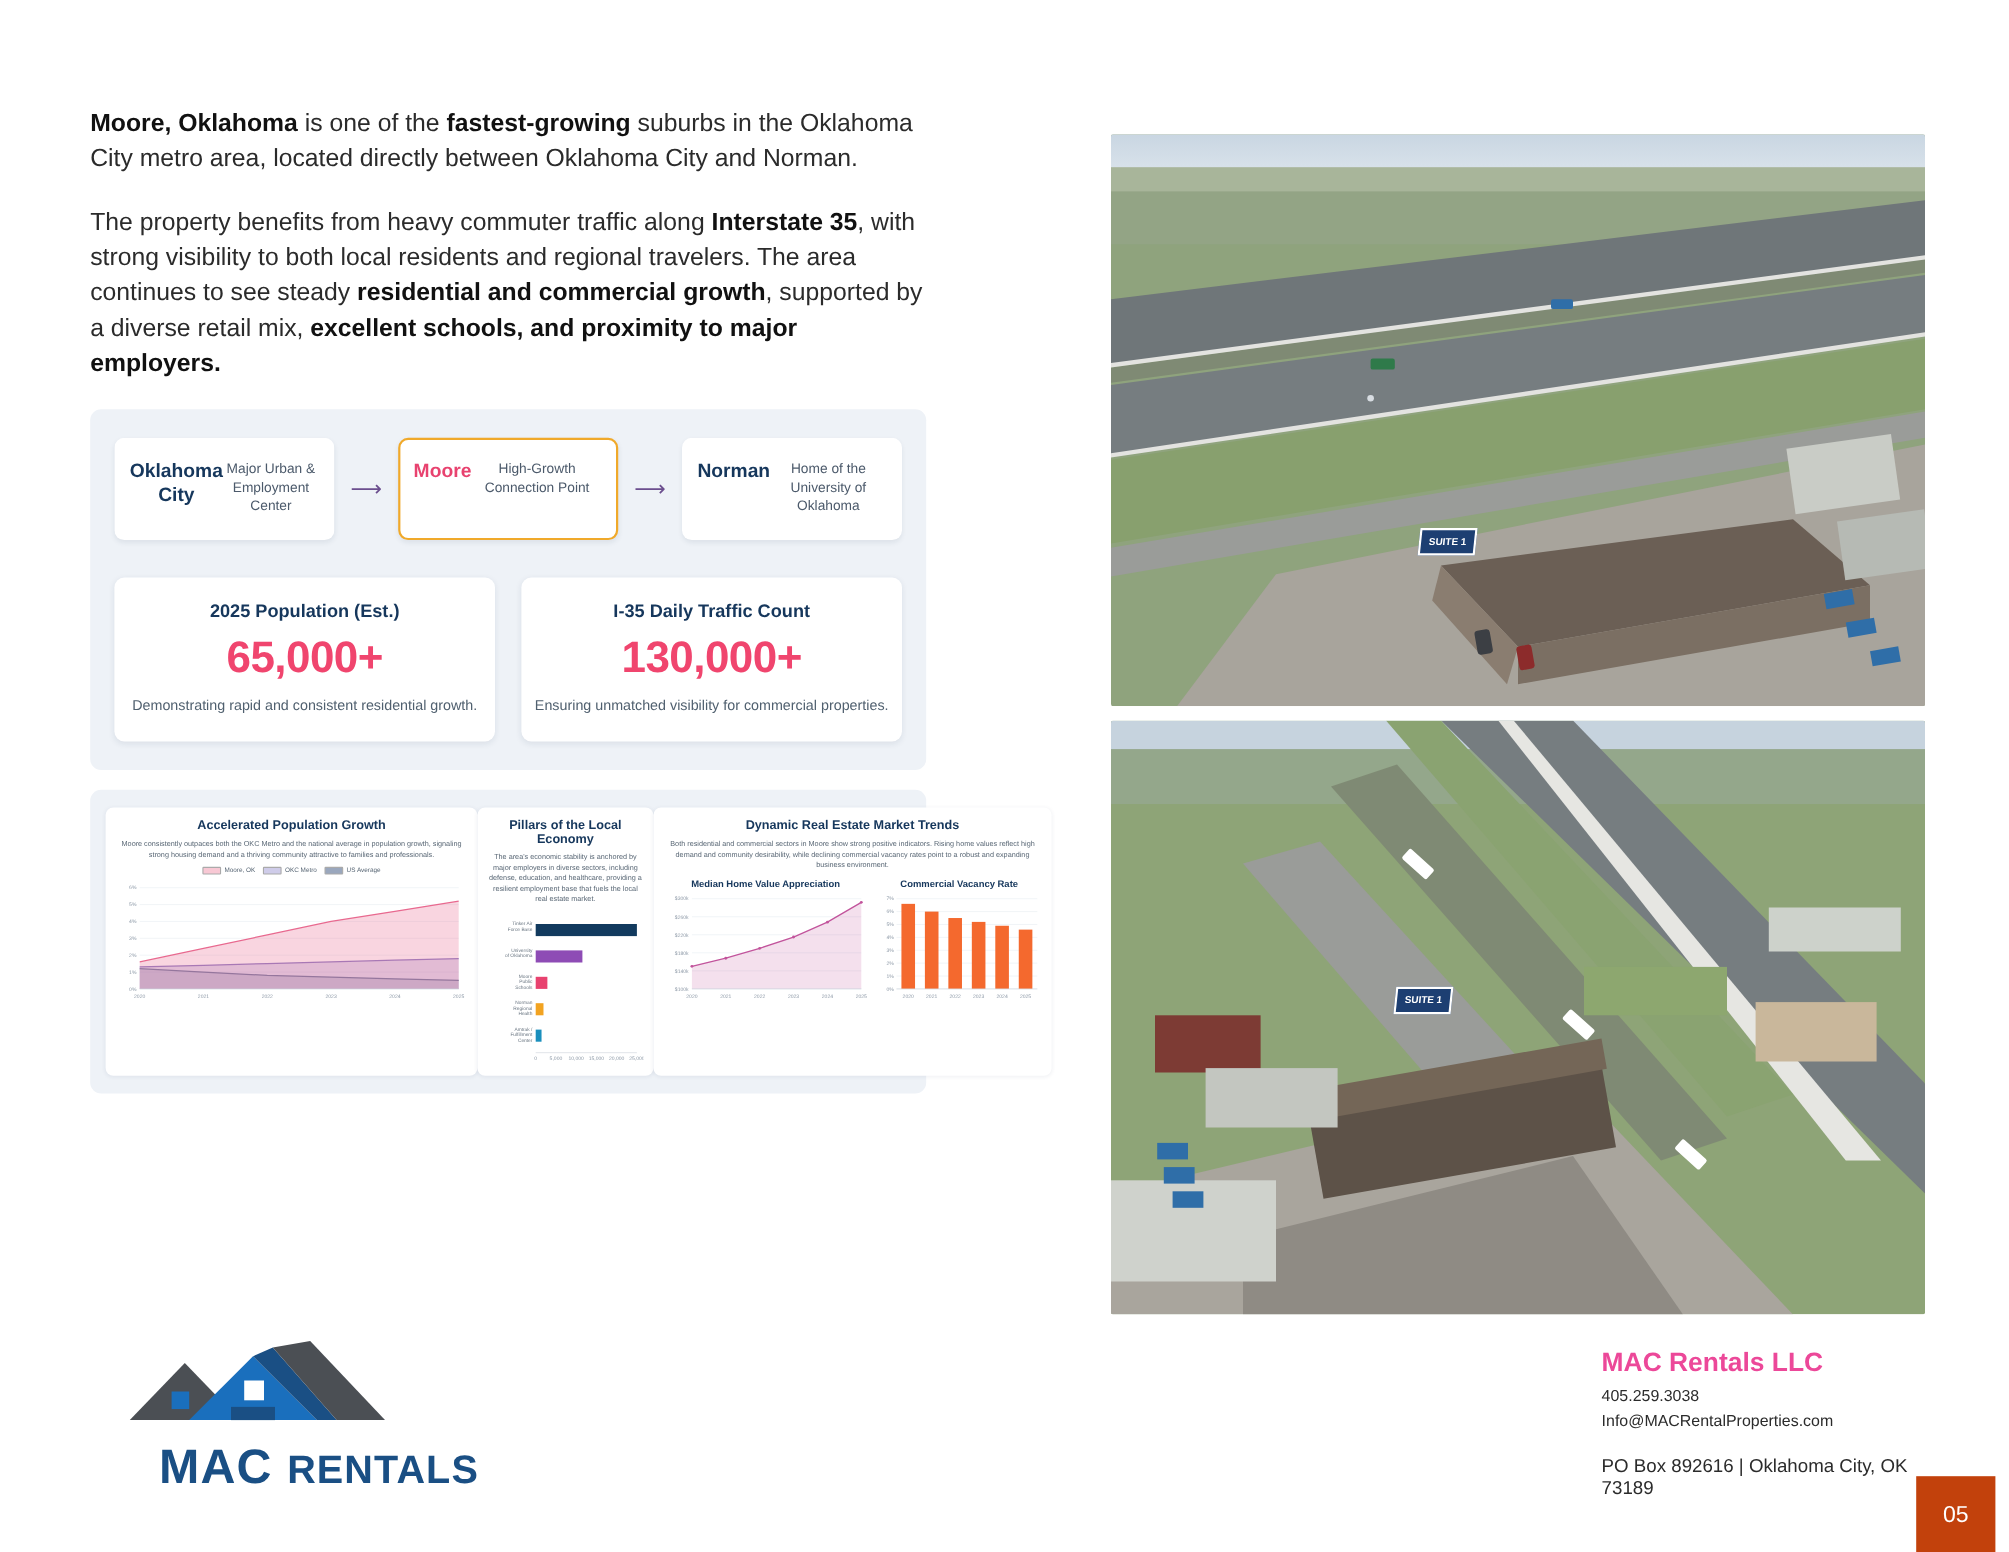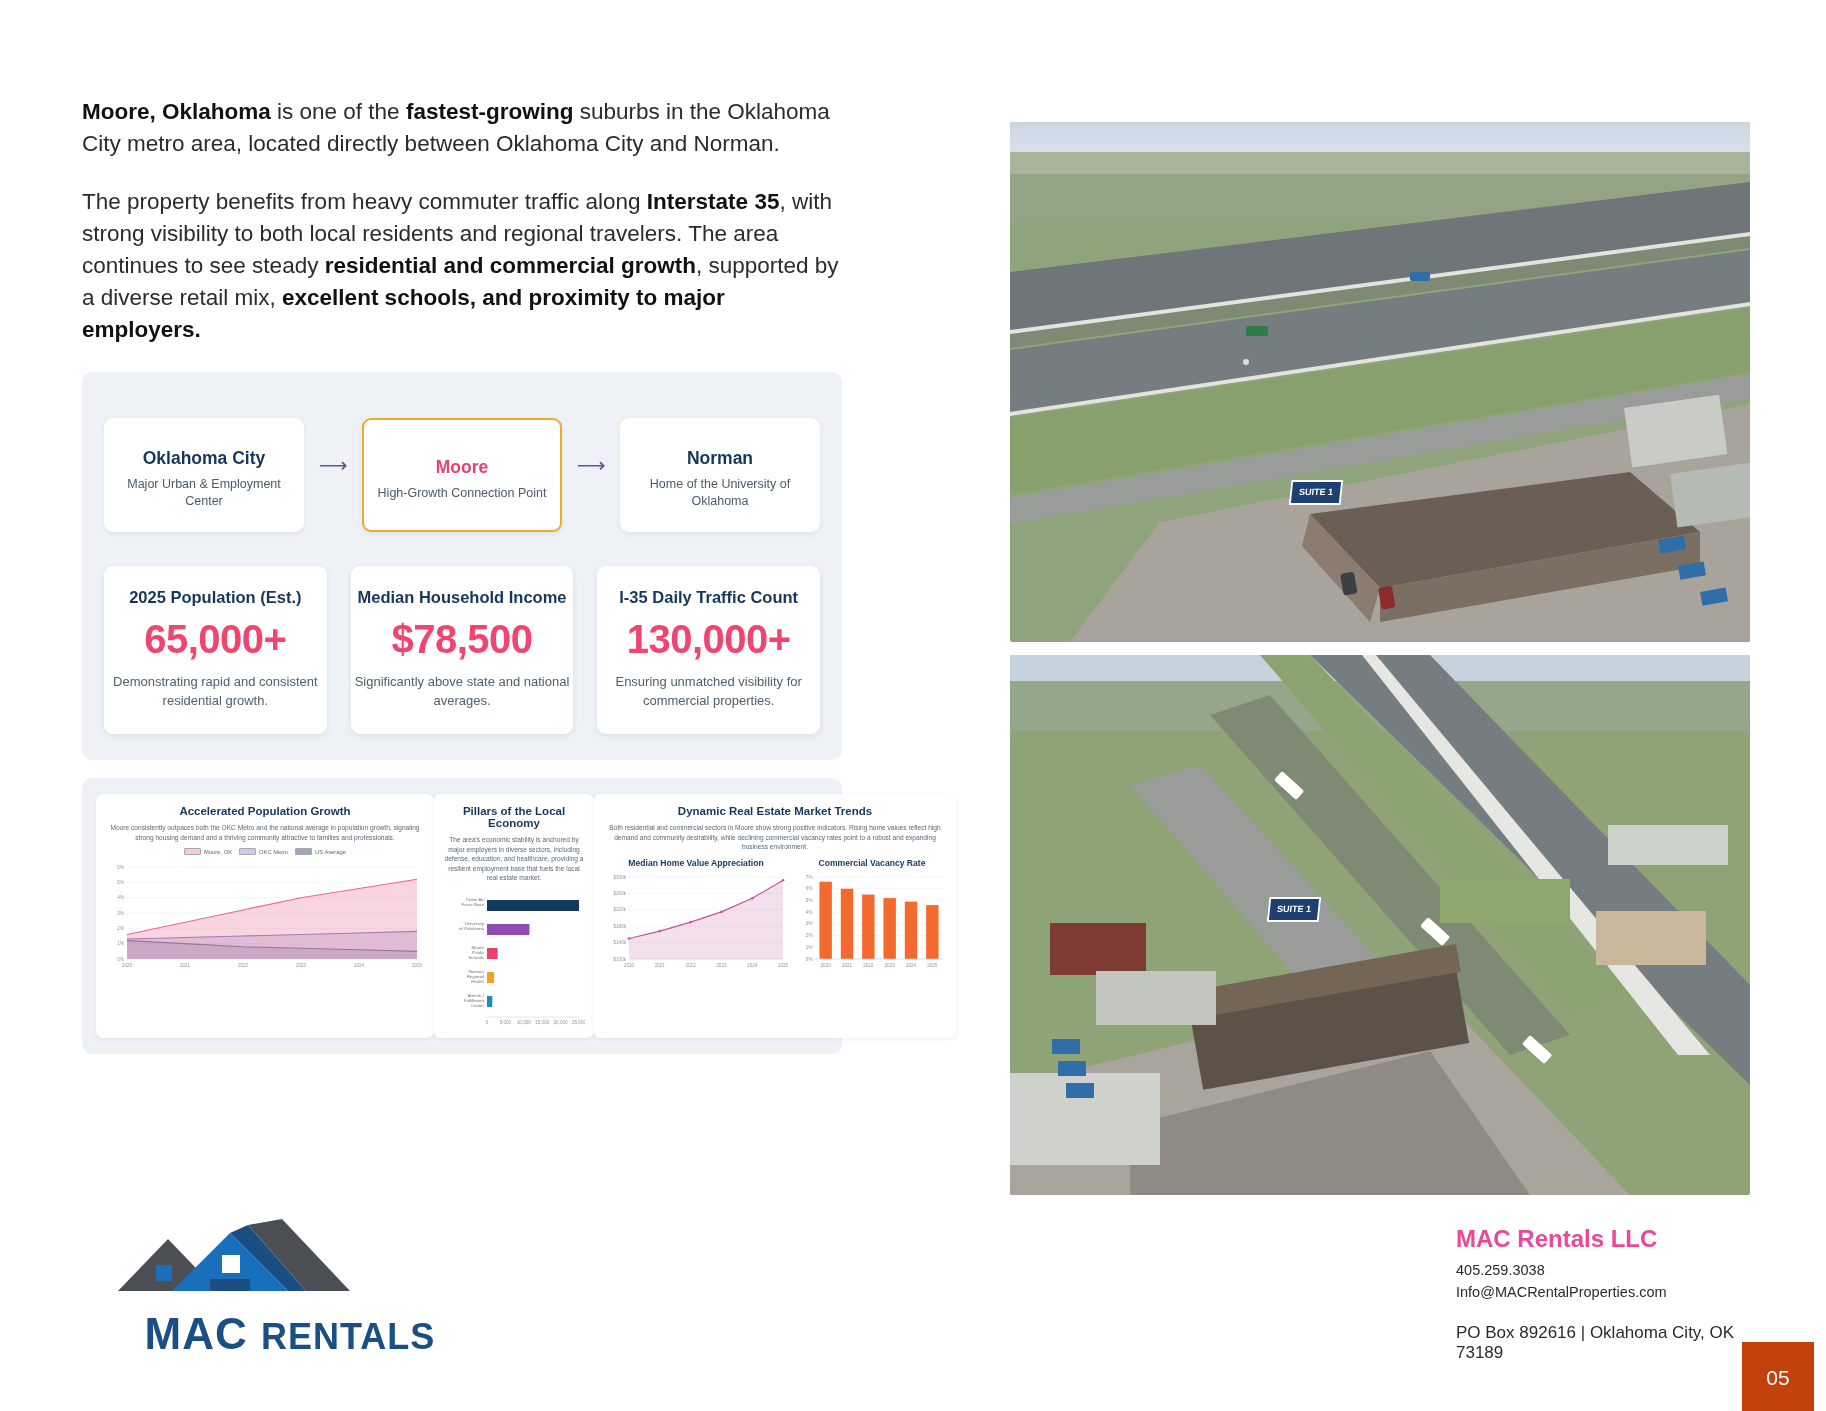--- a/index.html
+++ b/index.html
@@ -26,24 +26,24 @@
   .body-para b { font-weight: bold; color: #111; }
 
   
   .panel {
     background: #eef2f7; border-radius: 10px;
     padding: 26px 22px; margin-top: 16px;
   }
   .city-row { display: flex; align-items: stretch; gap: 0; }
   .city-card {
     flex: 1 1 0; background: #ffffff; border-radius: 9px;
-    padding: 28px 12px 20px; text-align: center;
+    padding: 18px 12px 20px; text-align: center;
     box-shadow: 0 2px 5px rgba(25,45,80,0.08);
     border: 2px solid transparent;
-    display: flex; flex-direction: column; justify-content: center; margin-top: 20px;
+    display: flex; flex-direction: row; justify-content: center;
   }
   .city-card.highlight { border: 2.5px solid #f0a92a; }
   .city-name { font-size: 17.5px; font-weight: bold; color: #16375c; margin-bottom: 7px; }
   .city-card.highlight .city-name { color: #e8426f; }
   .city-sub { font-size: 12.5px; line-height: 17px; color: #4c5a6b; }
   .arrow {
     flex: 0 0 58px; display: flex; align-items: center; justify-content: center;
     color: #6b4e8e; font-size: 20px;
   }
 
@@ -146,25 +146,20 @@
             <div class="city-name">Norman</div>
             <div class="city-sub">Home of the University of Oklahoma</div>
           </div>
         </div>
 
       <div class="stat-row" id="stat-row">
           <div class="stat-card">
             <div class="stat-label">2025 Population (Est.)</div>
             <div class="stat-value">65,000+</div>
             <div class="stat-desc">Demonstrating rapid and consistent residential growth.</div>
-          </div>
-          <div class="stat-card">
-            <div class="stat-label">Median Household Income</div>
-            <div class="stat-value">$78,500</div>
-            <div class="stat-desc">Significantly above state and national averages.</div>
           </div>
           <div class="stat-card">
             <div class="stat-label">I-35 Daily Traffic Count</div>
             <div class="stat-value">130,000+</div>
             <div class="stat-desc">Ensuring unmatched visibility for commercial properties.</div>
           </div>
         </div>
     </div>
 
     <div class="chart-panel">

